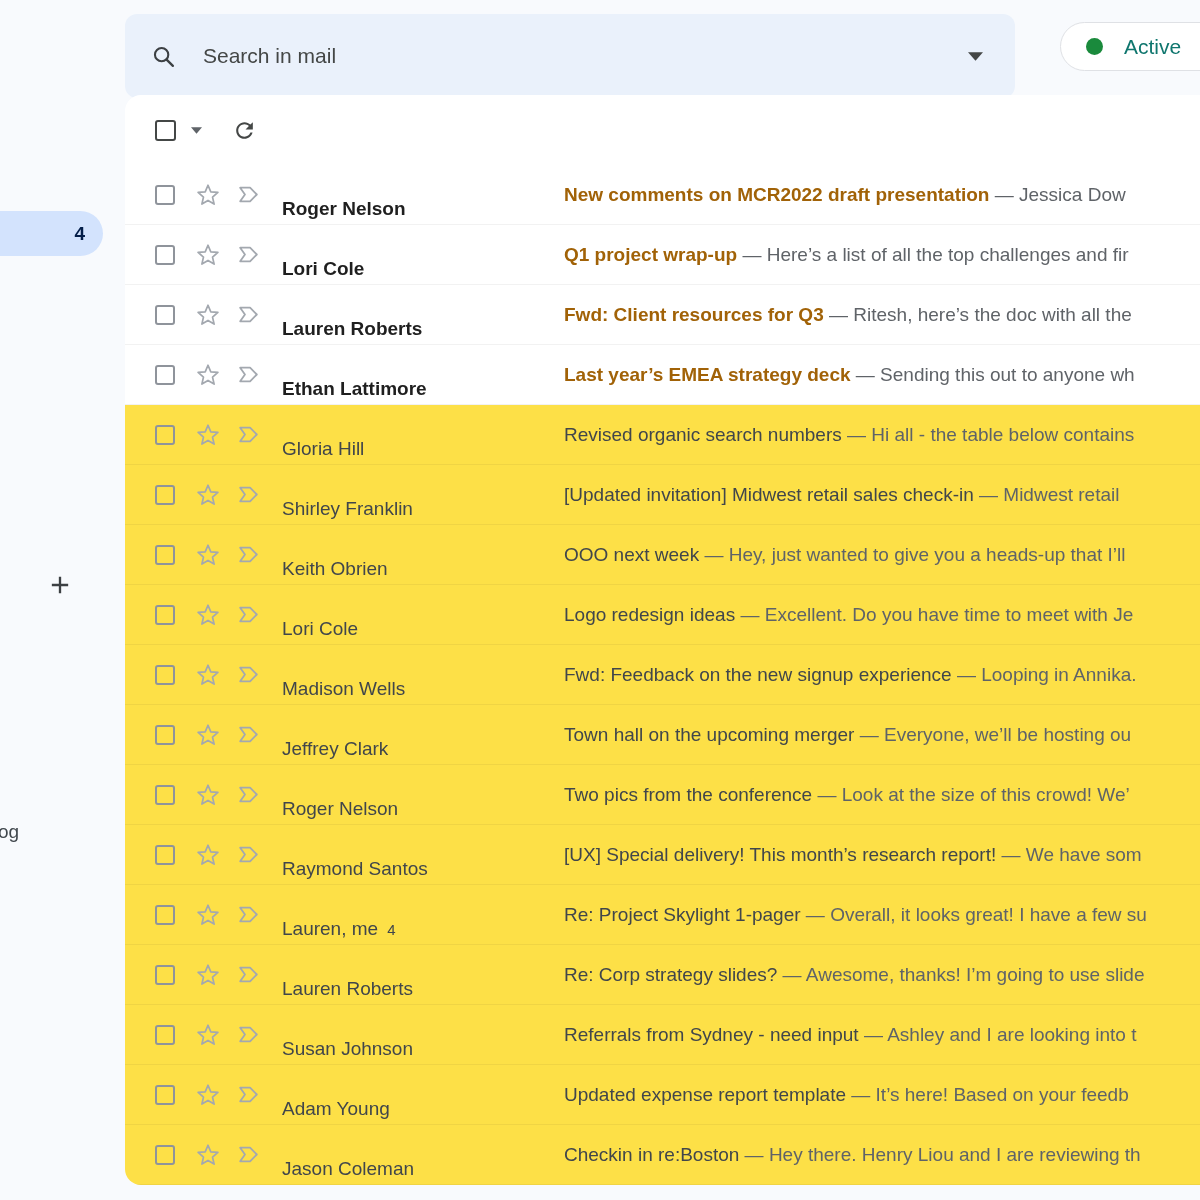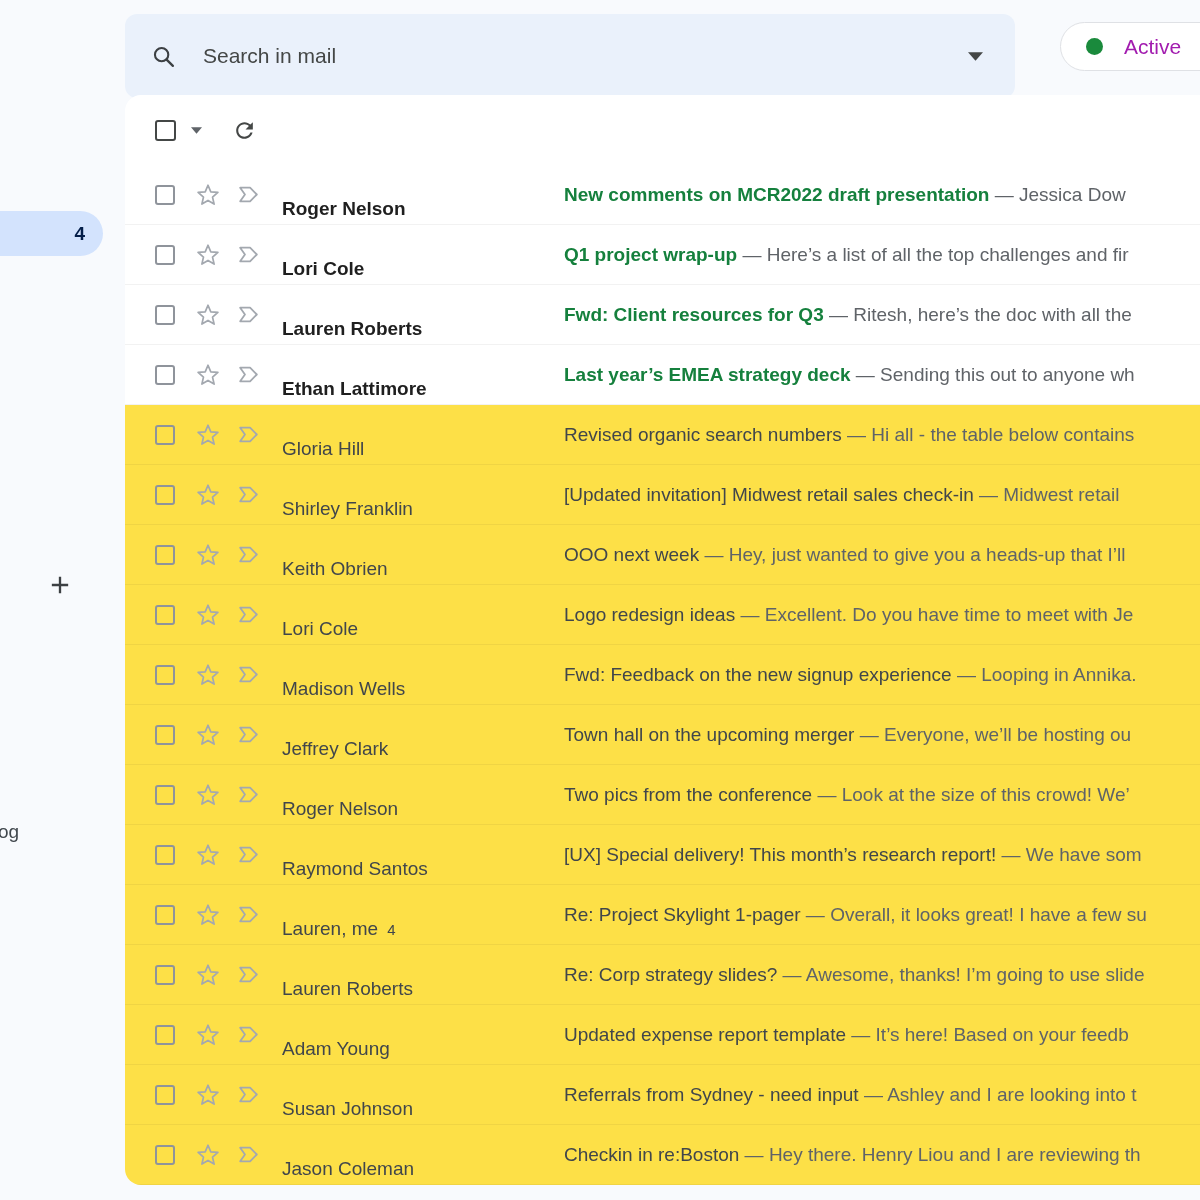--- a/index.html
+++ b/index.html
@@ -41,21 +41,21 @@
   }
   .search-input::placeholder { color:#444746; opacity:1; }
   .search-options { flex:none; padding:6px; cursor:pointer; display:flex; }
 
   .status-pill {
     position:absolute; left:1060px; top:22px; height:49px; width:175px;
     background:#ffffff; border:1.5px solid #dfe1e5; border-radius:26px;
     display:flex; align-items:center; padding-left:25px; cursor:pointer;
   }
   .status-dot { width:17px; height:17px; border-radius:50%; margin-right:21px; flex:none; }
-  .status-label { font-size:21px; color:#a21caf; }
+  .status-label { font-size:21px; color:#0f766e; }
 
   
   .list-card {
     position:absolute; left:125px; top:95px; width:1075px; height:1090px;
     background:#ffffff; border-radius:16px 0 0 16px; overflow:hidden;
   }
   .toolbar { height:70px; display:flex; align-items:center; padding-left:30px; }
   .select-all-box {
     width:21px; height:21px; border:2px solid #444746; border-radius:3px;
     cursor:pointer; flex:none;
@@ -80,21 +80,21 @@
     width:282px; flex:none; font-size:19px; color:#41464b;
     white-space:nowrap; overflow:hidden;
     display:flex; align-items:baseline;margin-top:28px;
   }
   .row.unread .sender { font-weight:700; color:#1f1f1f; }
   .thread-count { font-size:15px; margin-left:9px; color:#41464b; }
   .subjectline {
     flex:1; font-size:19px; white-space:nowrap; overflow:hidden; min-width:0;
   }
   .subject { color:#41464b; }
-  .row.unread .subject { font-weight:700; color:#15803d; }
+  .row.unread .subject { font-weight:700; color:#a16207; }
   .sep, .snippet { color:#5f6368; font-weight:400; }
 </style>
 </head>
 <body>
 
 <div class="count-pill">
   <span class="count">4</span>
 </div>
 
 <div class="add-button">
@@ -383,40 +383,40 @@
       <svg width="26" height="26" viewBox="0 0 24 24">
         <polygon fill="none" stroke="#a3a8af" stroke-width="1.6" stroke-linejoin="round" points="12,3 14.59,9.04 21.13,9.63 16.18,13.96 17.64,20.37 12,17 6.36,20.37 7.82,13.96 2.87,9.63 9.41,9.04"></polygon>
       </svg>
     </span>
     <span class="imp">
       <svg width="25" height="25" viewBox="0 0 24 24">
         <polygon fill="none" stroke="#a3a8af" stroke-width="1.7" stroke-linejoin="round" points="4,5.5 13.5,5.5 20,12 13.5,18.5 4,18.5 8.6,12"></polygon>
       </svg>
     </span>
     <span class="sender">
+      <span>Susan Johnson</span>
+    </span>
+    <span class="subjectline"><span class="subject">Referrals from Sydney - need input</span><span class="sep"> — </span><span class="snippet">Ashley and I are looking into t</span></span>
+  </div>
+      <div class="row">
+    <div class="cb"></div>
+    <span class="star">
+      <svg width="26" height="26" viewBox="0 0 24 24">
+        <polygon fill="none" stroke="#a3a8af" stroke-width="1.6" stroke-linejoin="round" points="12,3 14.59,9.04 21.13,9.63 16.18,13.96 17.64,20.37 12,17 6.36,20.37 7.82,13.96 2.87,9.63 9.41,9.04"></polygon>
+      </svg>
+    </span>
+    <span class="imp">
+      <svg width="25" height="25" viewBox="0 0 24 24">
+        <polygon fill="none" stroke="#a3a8af" stroke-width="1.7" stroke-linejoin="round" points="4,5.5 13.5,5.5 20,12 13.5,18.5 4,18.5 8.6,12"></polygon>
+      </svg>
+    </span>
+    <span class="sender">
       <span>Adam Young</span>
     </span>
     <span class="subjectline"><span class="subject">Updated expense report template</span><span class="sep"> — </span><span class="snippet">It’s here! Based on your feedb</span></span>
-  </div>
-      <div class="row">
-    <div class="cb"></div>
-    <span class="star">
-      <svg width="26" height="26" viewBox="0 0 24 24">
-        <polygon fill="none" stroke="#a3a8af" stroke-width="1.6" stroke-linejoin="round" points="12,3 14.59,9.04 21.13,9.63 16.18,13.96 17.64,20.37 12,17 6.36,20.37 7.82,13.96 2.87,9.63 9.41,9.04"></polygon>
-      </svg>
-    </span>
-    <span class="imp">
-      <svg width="25" height="25" viewBox="0 0 24 24">
-        <polygon fill="none" stroke="#a3a8af" stroke-width="1.7" stroke-linejoin="round" points="4,5.5 13.5,5.5 20,12 13.5,18.5 4,18.5 8.6,12"></polygon>
-      </svg>
-    </span>
-    <span class="sender">
-      <span>Susan Johnson</span>
-    </span>
-    <span class="subjectline"><span class="subject">Referrals from Sydney - need input</span><span class="sep"> — </span><span class="snippet">Ashley and I are looking into t</span></span>
   </div>
       <div class="row">
     <div class="cb"></div>
     <span class="star">
       <svg width="26" height="26" viewBox="0 0 24 24">
         <polygon fill="none" stroke="#a3a8af" stroke-width="1.6" stroke-linejoin="round" points="12,3 14.59,9.04 21.13,9.63 16.18,13.96 17.64,20.37 12,17 6.36,20.37 7.82,13.96 2.87,9.63 9.41,9.04"></polygon>
       </svg>
     </span>
     <span class="imp">
       <svg width="25" height="25" viewBox="0 0 24 24">

